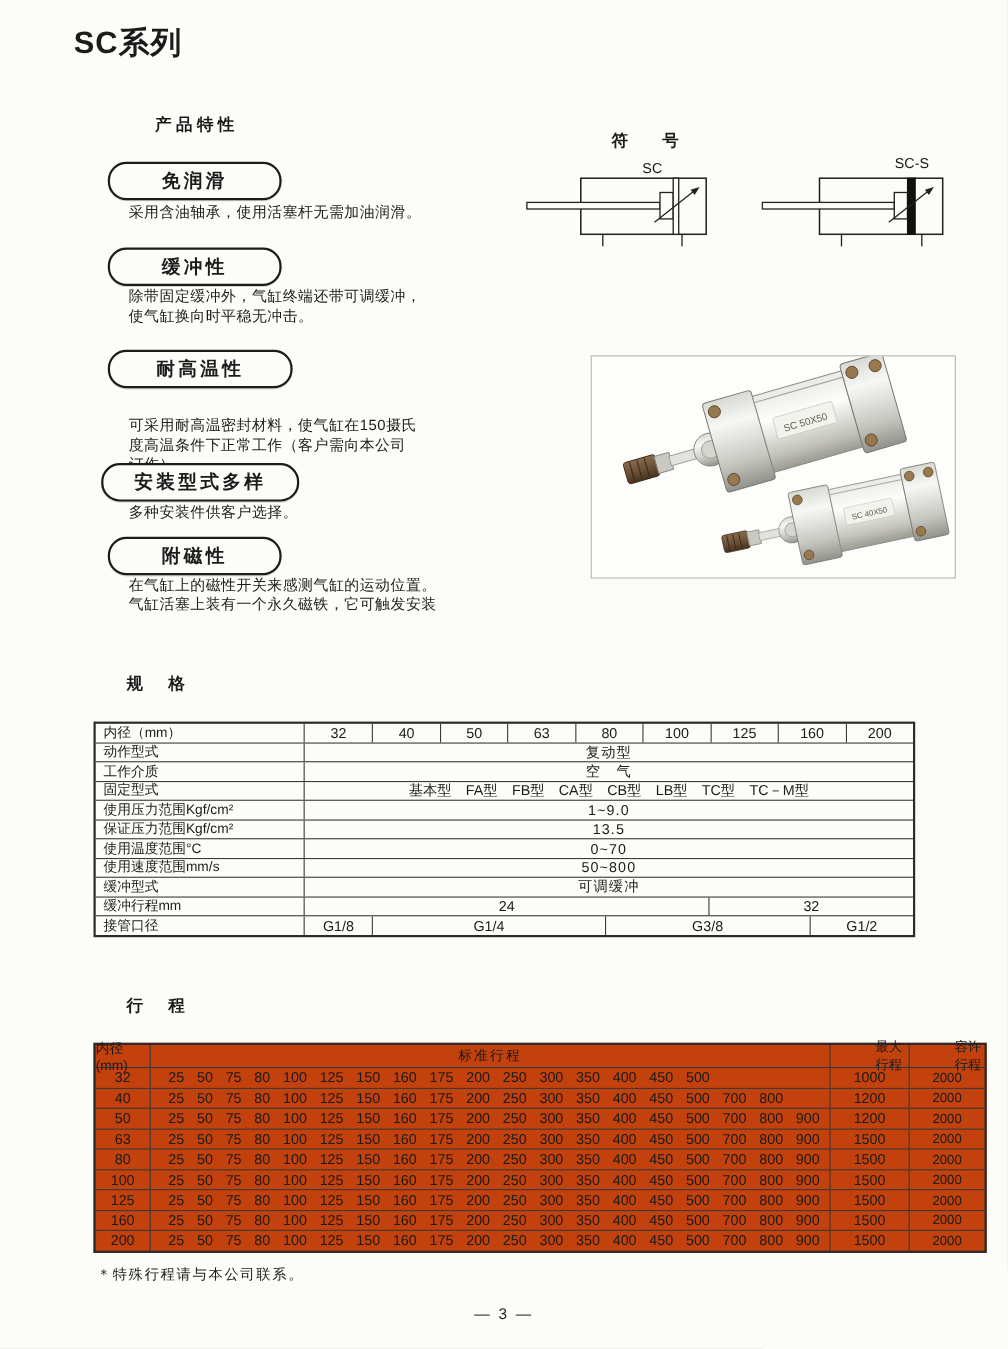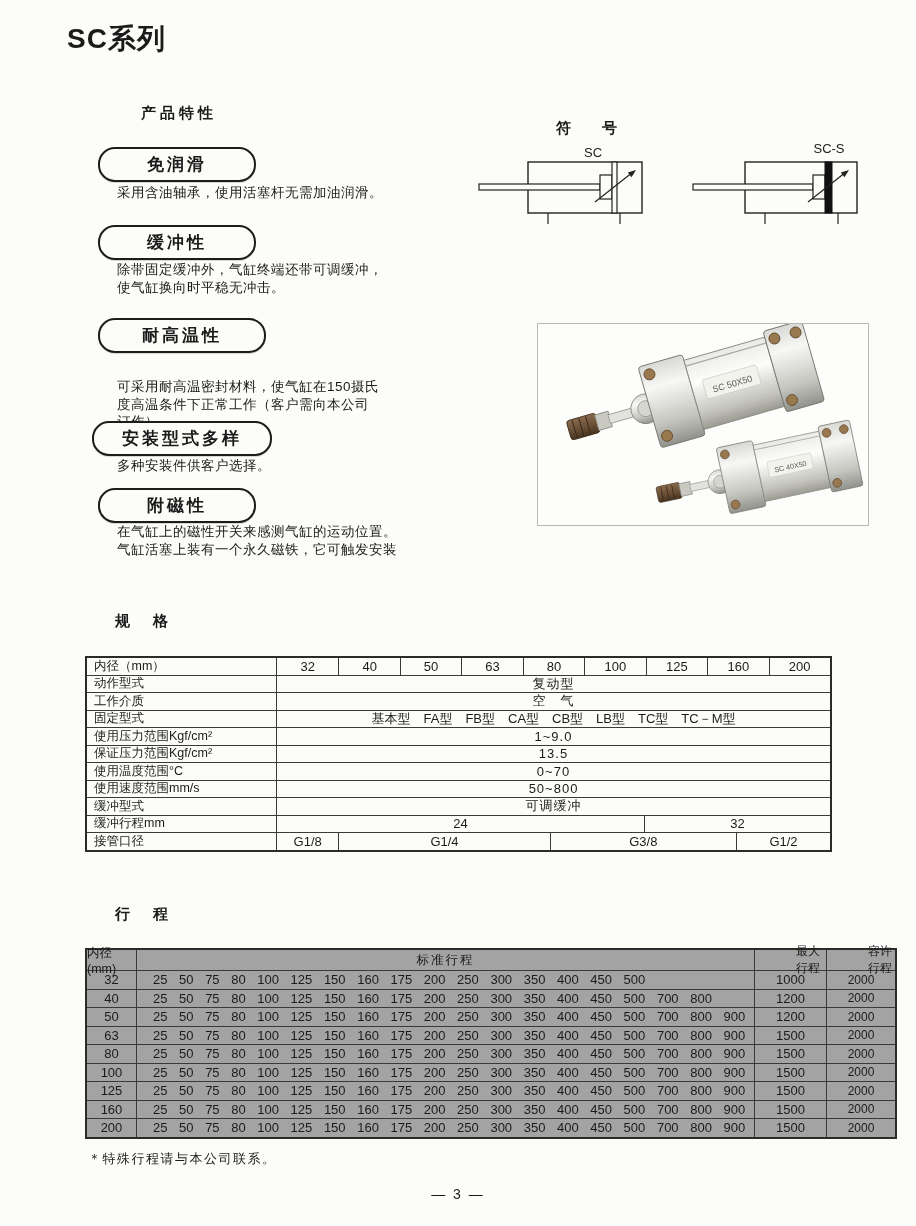--- a/index.html
+++ b/index.html
@@ -39,21 +39,21 @@
   .full{width:100%;letter-spacing:1px;}
   .cw-a{width:66.4%;}
   .cw-b{width:33.6%;border-left:1px solid #3a3a3a;}
   .pw-a{width:11.1%;}
   .pw-b{width:38.2%;border-left:1px solid #3a3a3a;}
   .pw-c{width:33.7%;border-left:1px solid #3a3a3a;}
   .pw-d{width:17.0%;border-left:1px solid #3a3a3a;}
   
   .stk-table{
     position:absolute;left:85px;top:948px;width:808px;
-    border:2px solid #2b2b2b;font-size:12.5px;background:#a3a3a3;
+    border:2px solid #2b2b2b;font-size:12.5px;background:#c2410c;
   }
   .stk-row{display:flex;height:17.5px;border-bottom:1px solid #3a3a3a;}
   .stk-row:last-child{border-bottom:none;}
   .stk-row.hdr{height:20px;}
   .stk-bore{width:50px;border-right:1px solid #3a3a3a;display:flex;align-items:center;justify-content:center;box-sizing:border-box;font-size:13px;}
   .stk-list{flex:1;display:flex;align-items:center;padding-left:16px;box-sizing:border-box;font-size:13px;word-spacing:8px;white-space:nowrap;overflow:hidden;}
   .stk-list.hdrc{justify-content:center;padding-left:0;font-size:12.5px;letter-spacing:2px;word-spacing:0;}
   .stk-max{width:72px;border-left:1px solid #3a3a3a;display:flex;align-items:center;justify-content:center;box-sizing:border-box;font-size:13px;}
   .stk-allow{width:69px;border-left:1px solid #3a3a3a;display:flex;align-items:center;justify-content:center;box-sizing:border-box;font-size:12px;}
   .stk-max.h,.stk-allow.h{font-size:12px;letter-spacing:0;padding-left:41px;}

